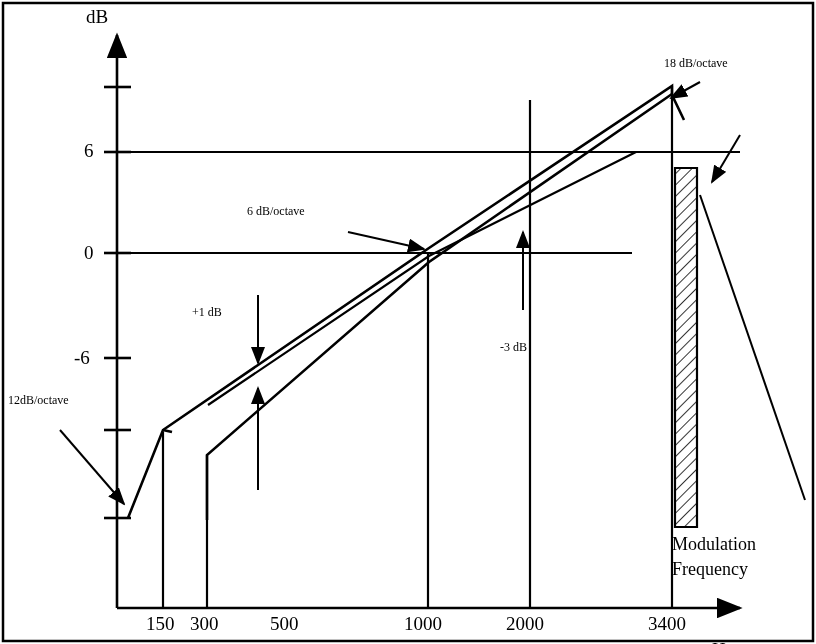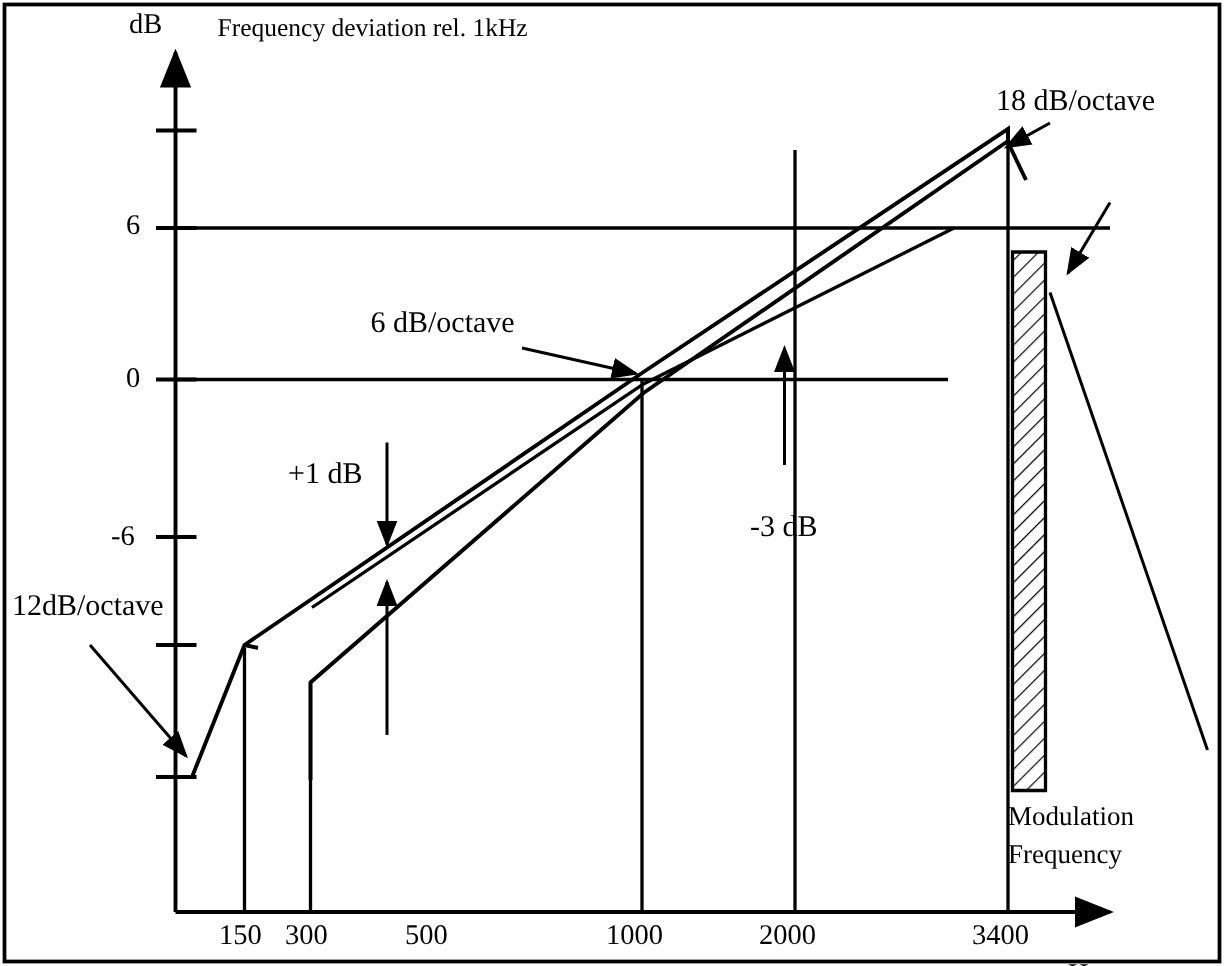--- a/index.html
+++ b/index.html
@@ -9,21 +9,21 @@
     font-family:"Liberation Serif", serif;
     color:#000;
     overflow:hidden;
     position:relative;
   }
   #stage{position:absolute;left:0;top:0;width:816px;height:644px;}
   svg#plot{position:absolute;left:0;top:0;width:816px;height:644px;}
   .lbl{position:absolute;white-space:nowrap;font-family:"Liberation Serif", serif;}
   .t-axis{font-size:19px;}
   .t-tick{font-size:19px;}
-  .t-ann{font-size:20px;}
+  .t-ann{font-size:12px;}
   .t-title{font-size:17px;}
   .t-big{font-size:18px;}
 </style>
 </head>
 <body>
 
 <div id="stage">
 
   <svg id="plot" viewBox="0 0 816 644">
     <defs>
@@ -80,21 +80,20 @@
 
     <line x1="348" y1="232" x2="424" y2="249" stroke="#000" stroke-width="2" marker-end="url(#arrowsmall)"></line>
 
     <line x1="60" y1="430" x2="124" y2="504" stroke="#000" stroke-width="2" marker-end="url(#arrowsmall)"></line>
 
     <line x1="740" y1="135" x2="712" y2="182" stroke="#000" stroke-width="2" marker-end="url(#arrowsmall)"></line>
     <line x1="805" y1="500" x2="700" y2="195" stroke="#000" stroke-width="2"></line>
   </svg>
 
   <div class="lbl t-axis" style="left:86px;top:6px;">dB</div>
-  <div class="lbl t-title" style="left:145px;top:9px;">Frequency deviation rel. 1kHz</div>
   <div class="lbl t-axis" style="left:712px;top:597px;margin-top:42px;">Hz</div>
 
   <div class="lbl t-tick" style="left:84px;top:140px;">6</div>
   <div class="lbl t-tick" style="left:84px;top:242px;">0</div>
   <div class="lbl t-tick" style="left:74px;top:347px;">-6</div>
 
   <div class="lbl t-tick" style="left:146px;top:613px;">150</div>
   <div class="lbl t-tick" style="left:190px;top:613px;text-align:right;">300</div>
   <div class="lbl t-tick" style="left:270px;top:613px;">500</div>
   <div class="lbl t-tick" style="left:404px;top:613px;">1000</div>

